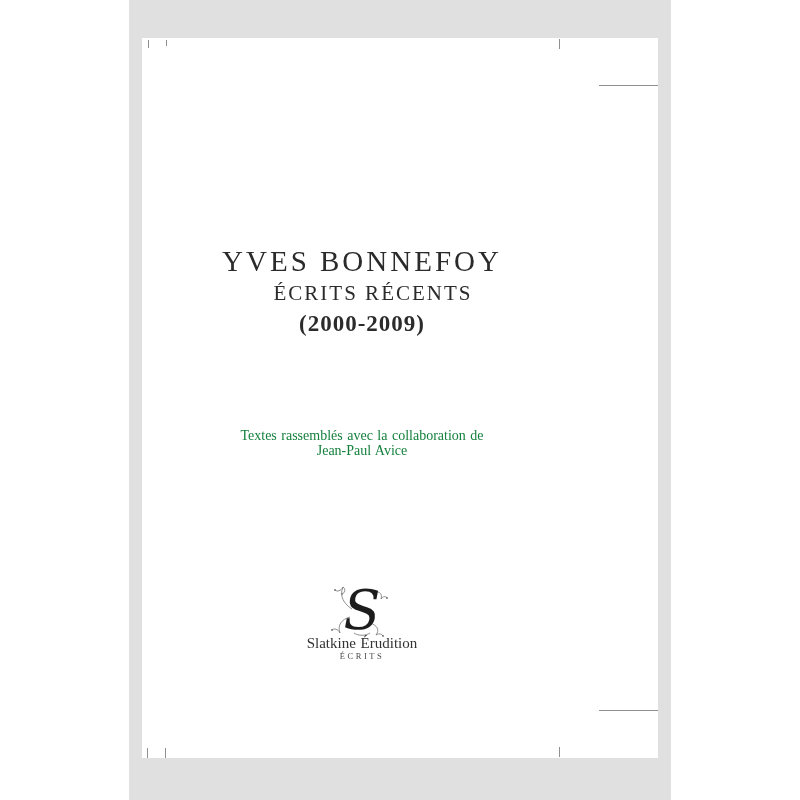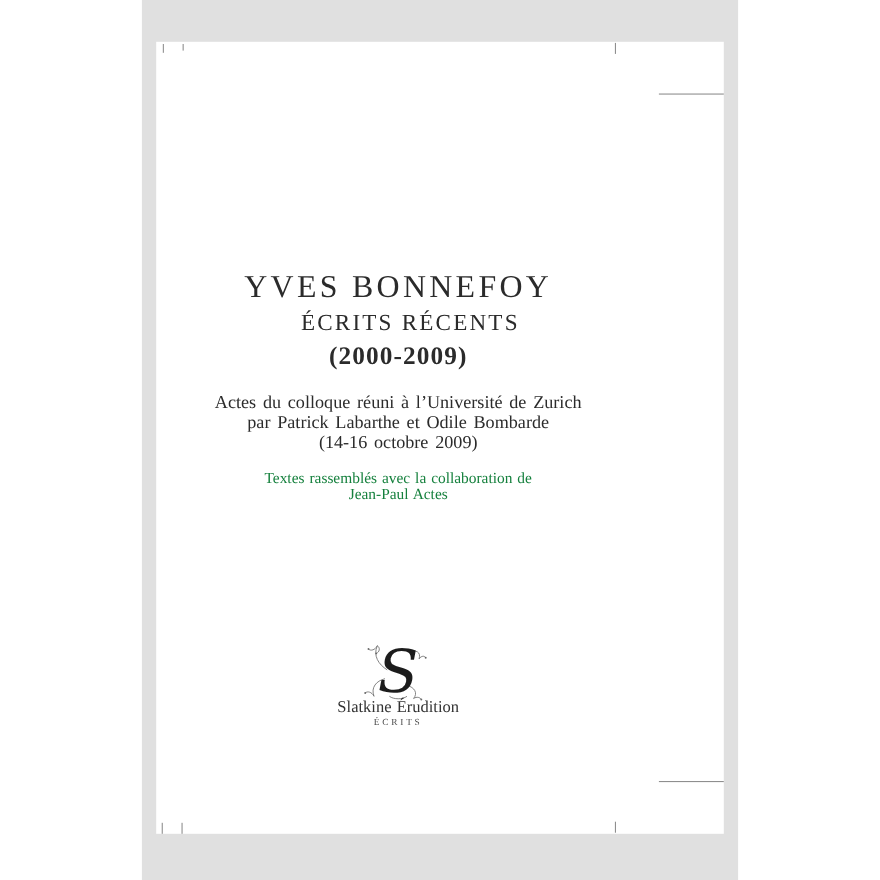--- a/index.html
+++ b/index.html
@@ -114,29 +114,24 @@
     <div class="mark rule rule-bottom"></div>
 
     <div class="text-col">
 
       <div class="book-title">YVES BONNEFOY</div>
 
       <div class="book-subtitle">ÉCRITS RÉCENTS</div>
 
       <div class="book-period">(2000-2009)</div>
 
-      <div class="colloquium">
-        <span>Actes du colloque réuni à l’Université de Zurich</span><br>
-        <span>par Patrick Labarthe et Odile Bombarde</span><br>
-        <span>(14-16 octobre 2009)</span>
-      </div>
 
       <div class="editor">
         <span>Textes rassemblés avec la collaboration de</span><br>
-        <span>Jean-Paul Actes</span>
+        <span>Jean-Paul Avice</span>
       </div>
 
       <div class="publisher-logo">
         <svg width="84" height="58" viewBox="0 0 84 58">
 
           <g stroke="#5a5a5a" stroke-width="0.8" fill="none" opacity="0.85">
             <path d="M32,28 C24,23 19,15 23,6 M23,6 C21,10 17,11 15,9 M23,6 C26,8 25,12 22,13"></path>
             <path d="M30,36 C22,38 17,44 20,52 M20,52 C18,48 14,47 12,49"></path>
             <path d="M52,12 C58,9 63,12 61,18 M61,18 C63,15 66,15 67,17"></path>
             <path d="M50,42 C57,44 60,49 56,54 M56,54 C59,52 62,53 63,55"></path>

